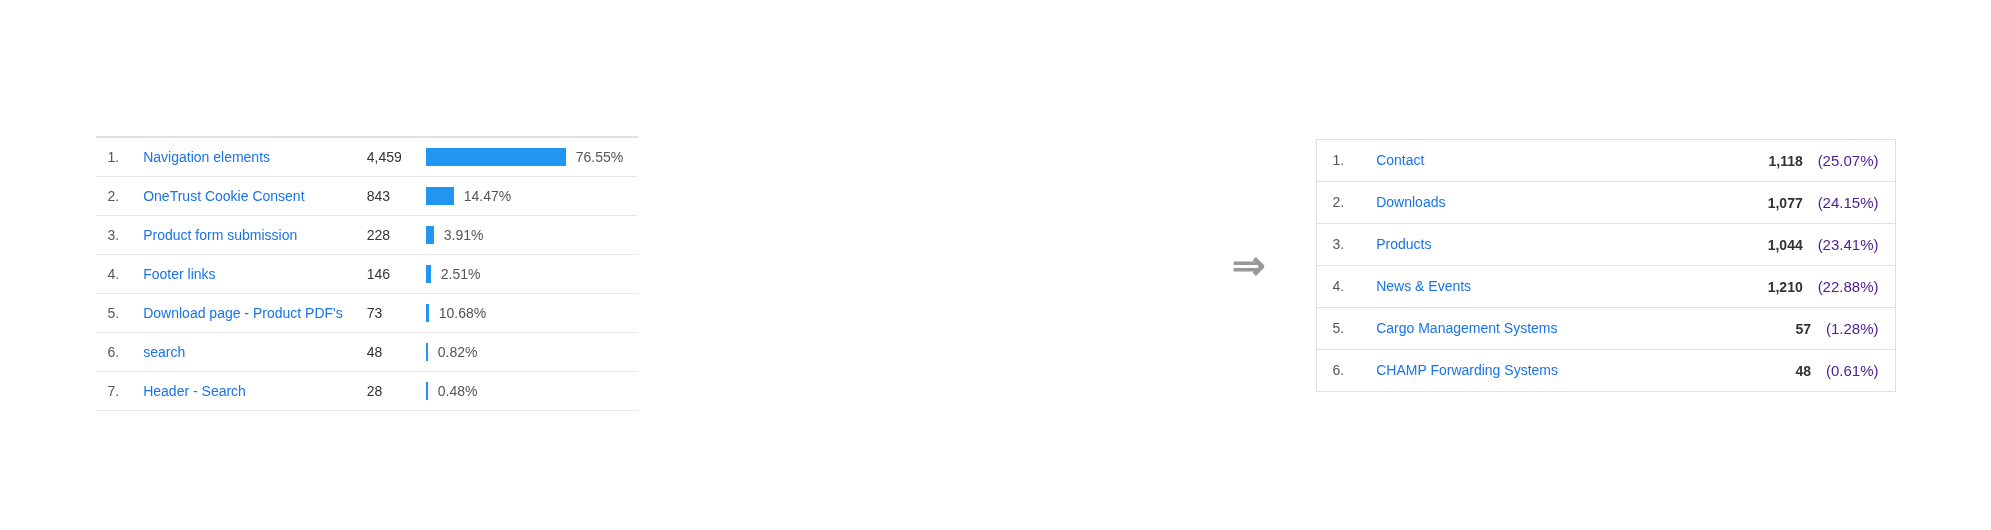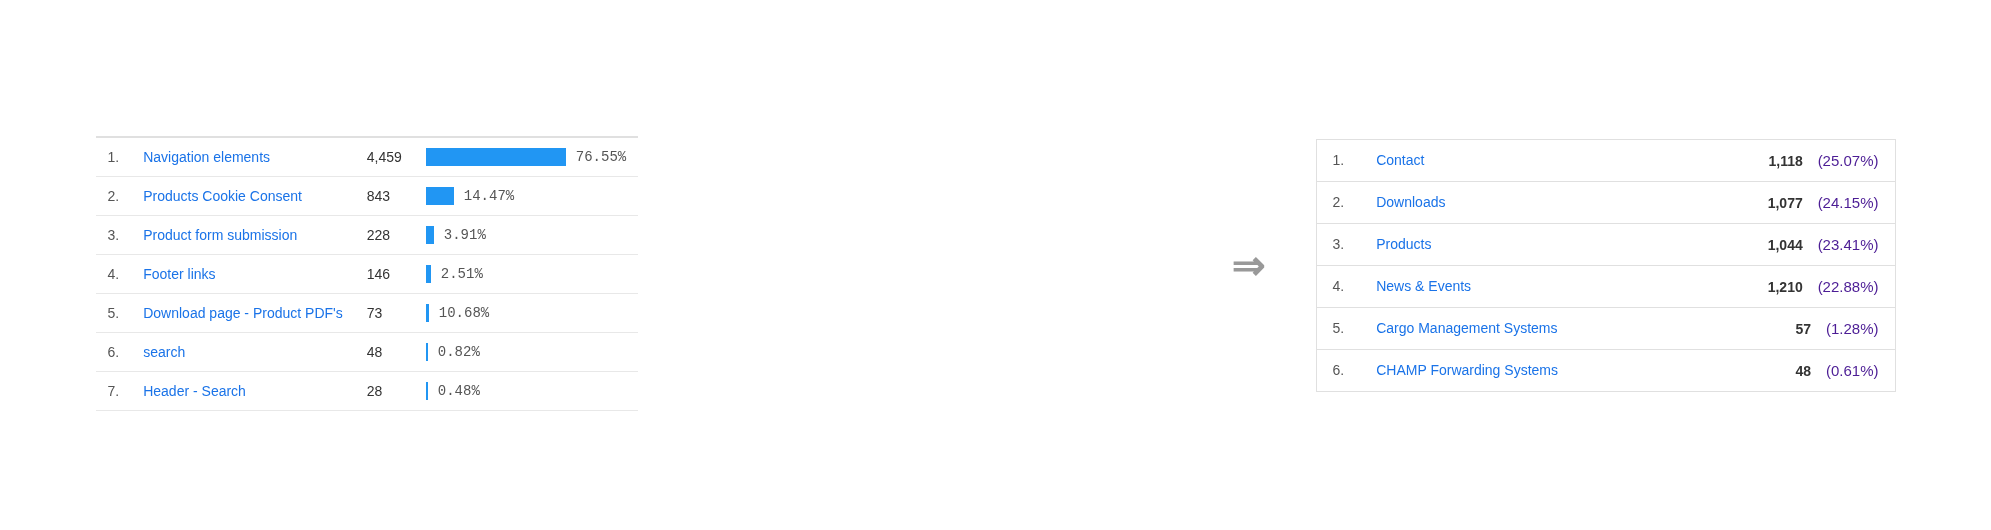--- a/index.html
+++ b/index.html
@@ -41,21 +41,20 @@
       color: #555;
       font-size: 14px;
     }
     .left-table td.number {
       text-align: left;
       color: #333;
     }
     .left-table td.percent {
       color: #555;
       white-space: nowrap;
-      font-family: Liberation Mono, monospace;
     }
     .left-table td.link {
       color: #1a73e8;
       cursor: pointer;
     }
     .row-num {
       color: #555;
       min-width: 20px;
     }
     .bar-cell {
@@ -137,21 +136,21 @@
       <td class="number">4,459</td>
       <td class="percent">
         <div class="bar-cell">
           <span class="bar" style="width:140px;"></span>
           <span>76.55%</span>
         </div>
       </td>
     </tr>
           <tr>
       <td class="row-num">2.</td>
-      <td class="link">Products Cookie Consent</td>
+      <td class="link">OneTrust Cookie Consent</td>
       <td class="number">843</td>
       <td class="percent">
         <div class="bar-cell">
           <span class="bar" style="width:28px;"></span>
           <span>14.47%</span>
         </div>
       </td>
     </tr>
           <tr>
       <td class="row-num">3.</td>

